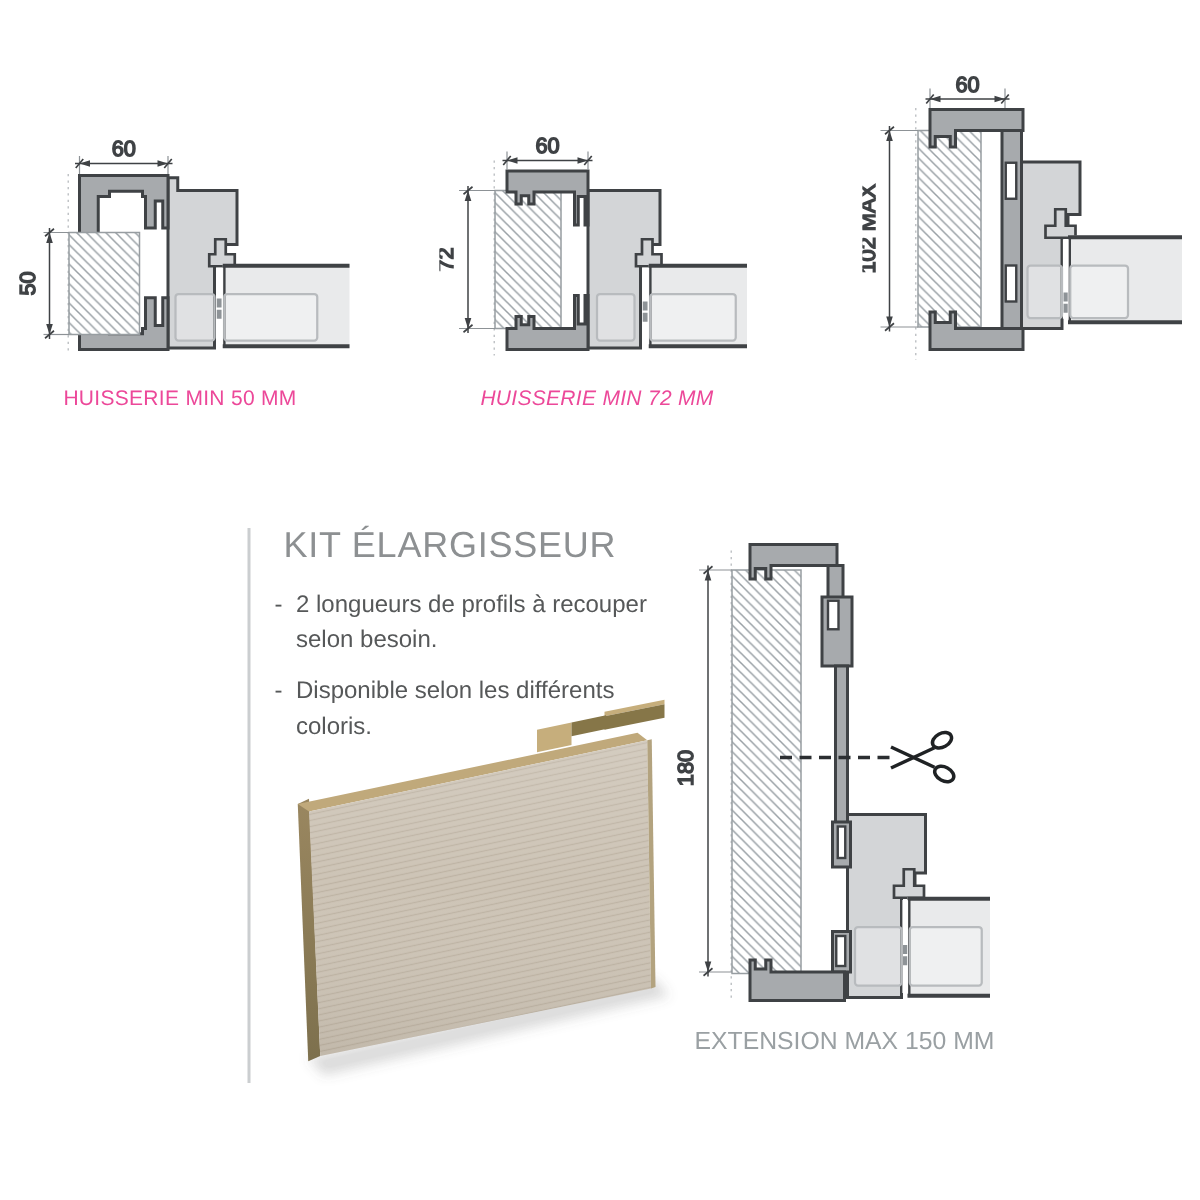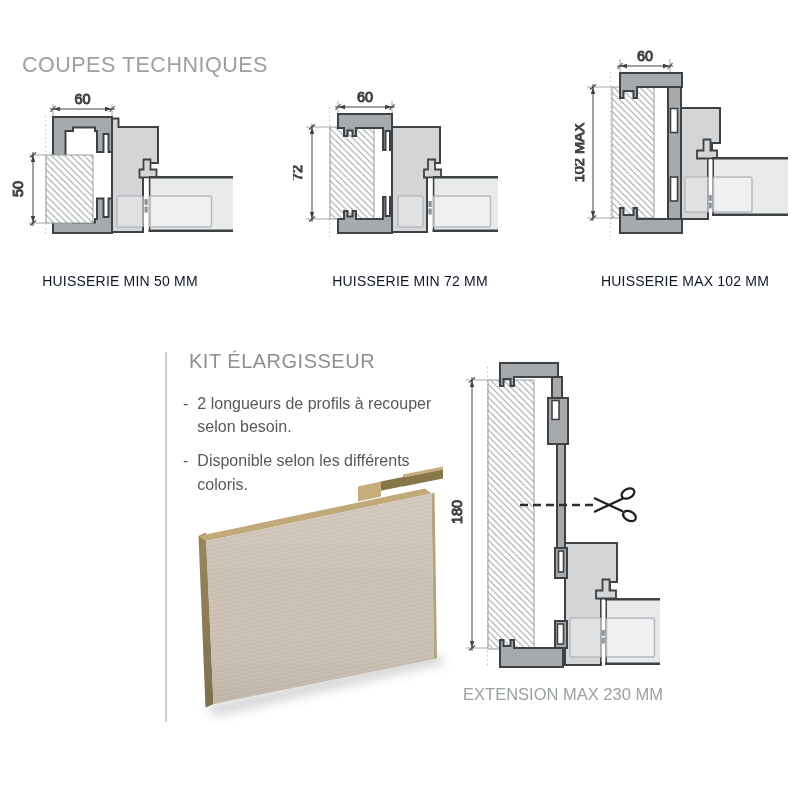--- a/index.html
+++ b/index.html
@@ -1,39 +1,38 @@
 <!DOCTYPE html>
 <html><head>
 <meta charset="utf-8">
 <style>
   html,body{margin:0;padding:0;background:#fff;}
   .page{position:relative;width:800px;height:800px;background:#fff;overflow:hidden;
         font-family:"Liberation Sans",sans-serif;}
   .main-title{position:absolute;left:22px;top:53px;font-size:21.5px;color:#9aa0a3;
         letter-spacing:0.5px;font-weight:400;}
   .diag-caption{position:absolute;top:257px;width:200px;text-align:center;
-        font-size:14px;color:#0f172a;letter-spacing:0.2px;margin-top:16px;}
-  .cap1{left:20px;} .cap2{left:310px;} .cap3{left:585px;}
+        font-size:14px;color:#ec4899;letter-spacing:0.2px;}
+  .cap1{left:20px;} .cap2{left:298px;font-style:italic;} .cap3{left:585px;}
   .divider{position:absolute;left:165px;top:352px;width:2px;height:370px;background:#cbced0;}
-  .kit-title{position:absolute;left:189px;top:350px;font-size:20px;color:#8d9092;
+  .kit-title{position:absolute;left:189px;top:350px;font-size:24px;color:#8d9092;
         letter-spacing:0.5px;font-weight:400;}
   .bullets{position:absolute;left:183px;top:392px;width:272px;}
   .bullet{display:flex;gap:9px;margin-bottom:11px;font-size:16px;line-height:1.45;color:#565859;}
   .bullet .dash{flex:0 0 auto;}
   .ext-caption{position:absolute;left:455px;top:684px;width:216px;text-align:center;
         font-size:16.5px;line-height:1.32;color:#9aa0a3;}
   svg{position:absolute;}
   svg text{font-family:"Liberation Sans",sans-serif;font-size:14.5px;fill:#3f4245;}
 </style>
 </head>
 <body>
 
 <div class="page">
 
-  <div class="main-title">COUPES TECHNIQUES</div>
 
   <svg style="left:10px;top:88px" width="235" height="152" viewBox="10 88 235 152">
     <defs>
       <pattern id="h1" width="6.5" height="6.5" patternUnits="userSpaceOnUse">
         <rect width="6.5" height="6.5" fill="#ffffff"></rect>
         <path d="M-1,5.5 l2,2 M0,0 l6.5,6.5 M5.5,-1 l2,2" stroke="#9aa1a6" stroke-width="1"></path>
       </pattern>
     </defs>
     <line x1="45.5" y1="116" x2="45.5" y2="234" stroke="#c0c3c6" stroke-width="1" stroke-dasharray="1.5 2.8"></line>
     <g>
@@ -171,21 +170,20 @@
       <polygon points="593,87 590.8,94 595.2,94" fill="#3f4245" stroke="none"></polygon>
       <polygon points="593,218 590.8,211 595.2,211" fill="#3f4245" stroke="none"></polygon>
       <line x1="590" y1="89.5" x2="596" y2="84.5" stroke-width="1.1"></line>
       <line x1="590" y1="220.5" x2="596" y2="215.5" stroke-width="1.1"></line>
       <text transform="translate(583.5,152.5) rotate(-90)" text-anchor="middle">102 MAX</text>
     </g>
   </svg>
 
   <div class="diag-caption cap1">HUISSERIE MIN 50 MM</div>
   <div class="diag-caption cap2">HUISSERIE MIN 72 MM</div>
-  <div class="diag-caption cap3">HUISSERIE MAX 102 MM</div>
 
   <div class="divider"></div>
   <div class="kit-title">KIT ÉLARGISSEUR</div>
 
   <div class="bullets">
     <div class="bullet">
       <span class="dash">-</span>
       <span>2 longueurs de profils à recouper selon besoin.</span>
     </div>
     <div class="bullet">
@@ -274,16 +272,16 @@
     <line x1="520" y1="505" x2="597" y2="505" stroke="#2b2e31" stroke-width="2.4" stroke-dasharray="8 5"></line>
     <g stroke="#1f2224" stroke-width="2.3" fill="none">
       <line x1="594" y1="498" x2="623" y2="511.5"></line>
       <line x1="594" y1="512" x2="623" y2="498.5"></line>
       <ellipse cx="629.5" cy="516" rx="6.8" ry="4.6" transform="rotate(28 629.5 516)"></ellipse>
       <ellipse cx="628" cy="493.5" rx="6.8" ry="4.6" transform="rotate(-28 628 493.5)"></ellipse>
     </g>
   </svg>
 
   <div class="ext-caption">
-    <div>EXTENSION MAX 230 MM</div>
+    <div>EXTENSION MAX 150 MM</div>
   </div>
 
 </div>
 
 </body></html>

